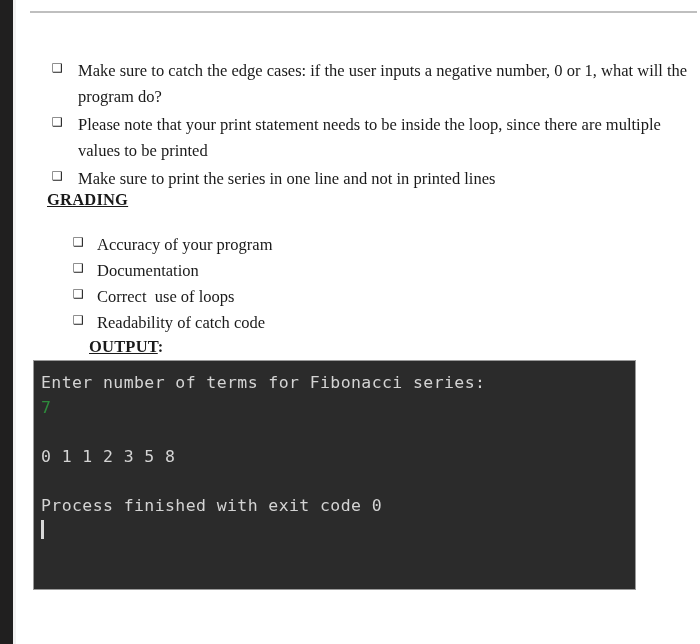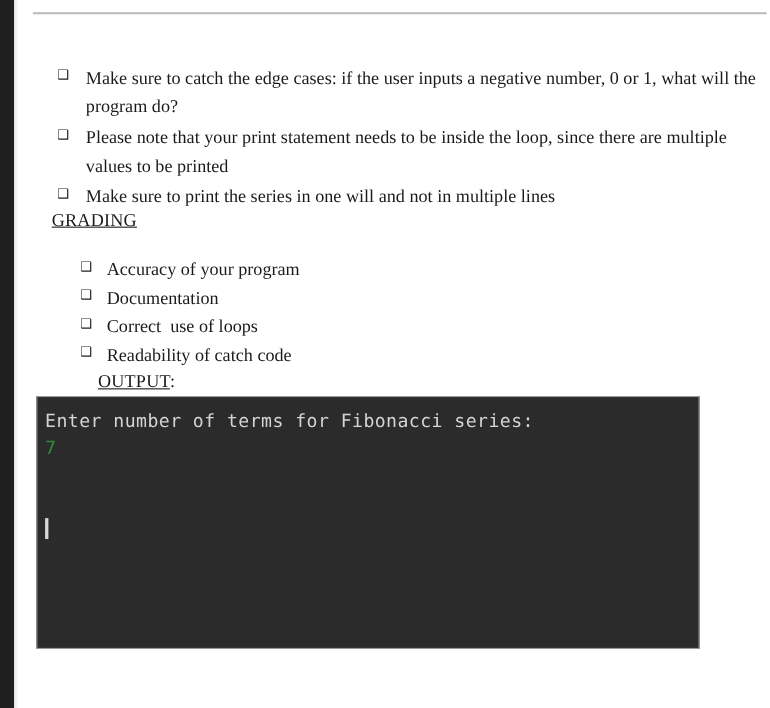--- a/index.html
+++ b/index.html
@@ -76,21 +76,21 @@
     flex: 1 1 auto;
     font-size: 16.5px;
     line-height: 26px;
     text-align: left;
   }
 
   
   .section-heading {
     position: absolute;
     font-size: 16.5px;
-    font-weight: normal;
+    font-weight: bold;
     letter-spacing: 0.2px;
   }
   .section-heading .u {
     text-decoration: underline;
     text-underline-offset: 1px;
   }
   #grading-heading { left: 31px; top: 190px; }
   #output-heading  { left: 31px; top: 337px; margin-left: 42px; }
 
   .grading-intro {
@@ -161,21 +161,21 @@
     <div class="bullet-row">
       <span class="bullet-glyph">❑</span>
       <span class="bullet-text">Make sure to catch the edge cases: if the user inputs a negative number,  0 or 1, what will the program do?</span>
     </div>
     <div class="bullet-row">
       <span class="bullet-glyph">❑</span>
       <span class="bullet-text">Please note that your print statement needs to be inside the loop, since there are multiple values to be printed</span>
     </div>
     <div class="bullet-row">
       <span class="bullet-glyph">❑</span>
-      <span class="bullet-text">Make sure to print the series in one will and not in multiple lines</span>
+      <span class="bullet-text">Make sure to print the series in one line and not in printed lines</span>
     </div>
   </div>
 
   <div class="section-heading" id="grading-heading">
     <span class="u">GRADING</span>
   </div>
 
 
   <div class="grading-list">
     <div class="bullet-row">
@@ -197,17 +197,19 @@
   </div>
 
   <div class="section-heading" id="output-heading">
     <span class="u">OUTPUT</span><span>:</span>
   </div>
 
   <div class="console">
     <div class="console-line">Enter number of terms for Fibonacci series:</div>
     <div class="console-line input-echo">7</div>
     <div class="console-line blank">&nbsp;</div>
+    <div class="console-line">0 1 1 2 3 5 8</div>
     <div class="console-line blank">&nbsp;</div>
+    <div class="console-line">Process finished with exit code 0</div>
     <div class="console-line"><span class="console-caret"></span></div>
   </div>
 
 </div>
 
 </body></html>

